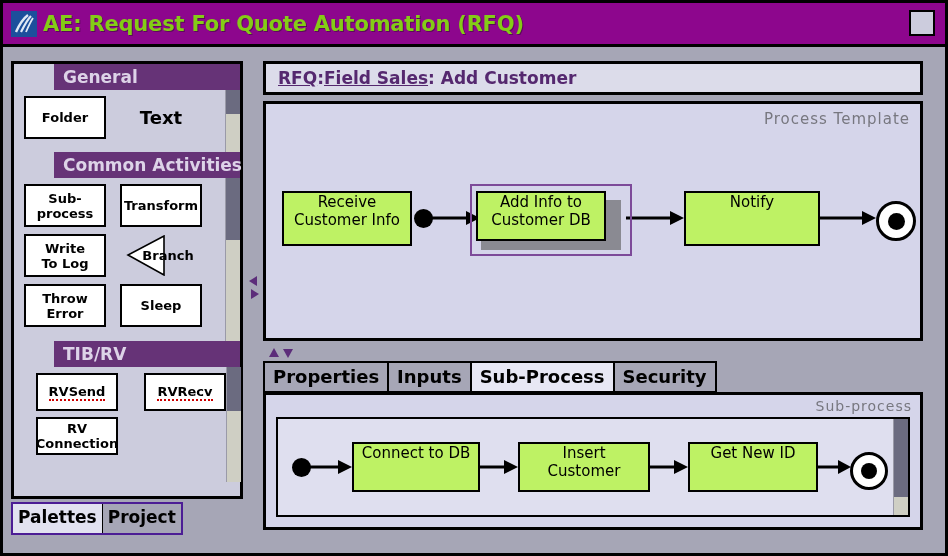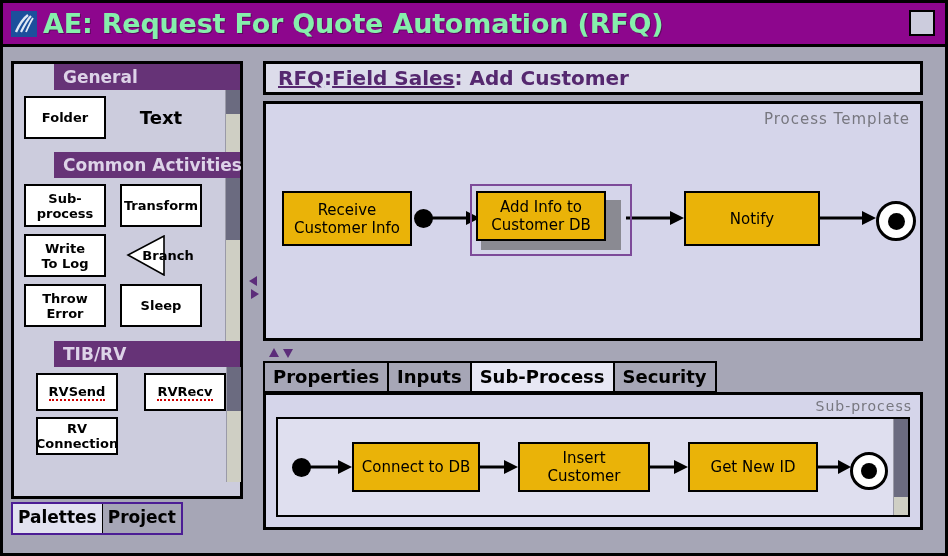--- a/index.html
+++ b/index.html
@@ -29,22 +29,22 @@
   }
   .app-icon {
     width: 26px; height: 26px;
     margin-left: 8px; margin-right: 6px;
     background: #1c4f9c;
     position: relative; flex: none;
     overflow: hidden;
   }
   .app-icon svg { display:block; }
   .title-text {
-    color: #86efac;
-    font-size: 27px;
+    color: #84cc16;
+    font-size: 21px;
     font-weight: bold;
     letter-spacing: -0.2px;
     white-space: nowrap;
     text-shadow: 1px 1px 0 #5b0a5b;
     font-family: "DejaVu Sans", sans-serif;
   }
   .title-btn {
     position: absolute; right: 10px; top: 7px;
     width: 26px; height: 26px;
     background: #ccccdd;
@@ -178,21 +178,21 @@
   .breadcrumb-bar {
     position: relative;
     width: 660px; height: 34px;
     border: 3px solid #000;
     box-sizing: border-box;
     background: #dcdcea;
     display: flex; align-items: center;
     padding-left: 12px;
   }
   .crumb {
-    font-size: 20px; font-weight: bold;
+    font-size: 17px; font-weight: bold;
     color: #55286f;
     white-space: nowrap;
   }
   .crumb.link { text-decoration: underline; }
   .crumb.sep { color: #55286f; text-decoration: none; }
 
   .canvas-main {
     position: relative; margin-top: 6px;
     width: 660px; height: 240px;
     border: 3px solid #000;
@@ -201,25 +201,25 @@
   }
   .canvas-label {
     position: absolute; right: 10px; top: 6px;
     font-size: 15px; color: #77777f;
     letter-spacing: 1px;
   }
 
   .flow-node {
     position: absolute;
     border: 2px solid #000;
-    background: #eab308;
+    background: #bef264;
     font-size: 15px;
     color: #000;
     text-align: center;
-    display: flex; align-items: center; justify-content: center;
+    display: flex; align-items: flex-start; justify-content: center;
     line-height: 18px;
     box-sizing: border-box;
     z-index: 3;
   }
   .sel-box {
     position: absolute;
     border: 2px solid #7d4a99;
     box-sizing: border-box;
     z-index: 2;
   }

